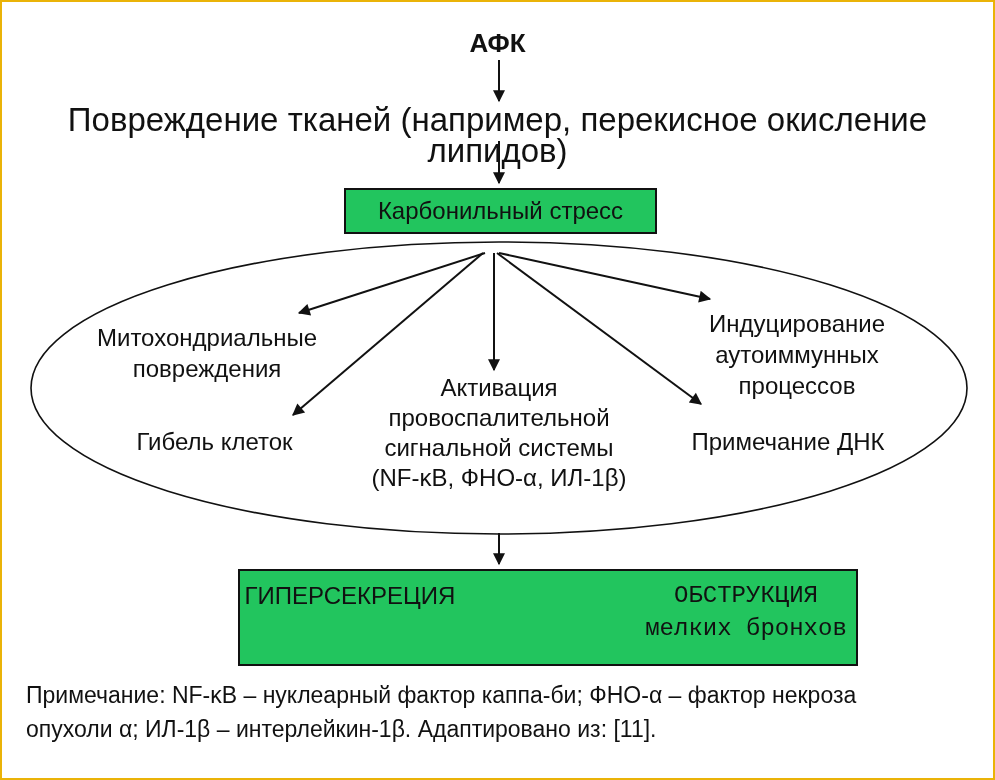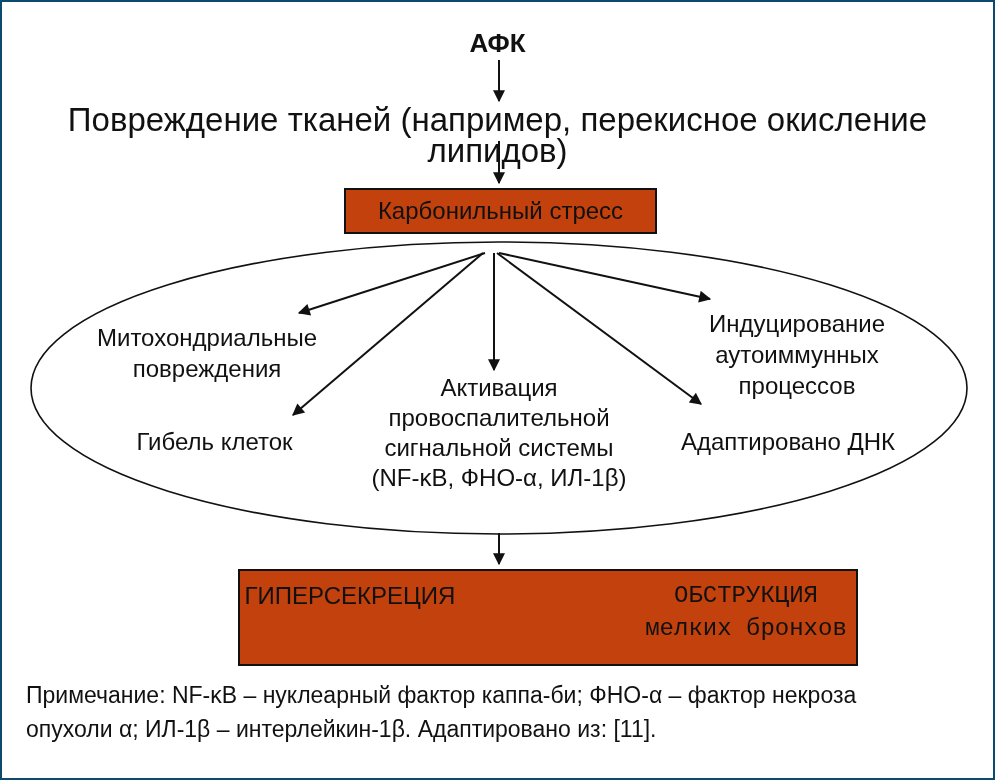--- a/index.html
+++ b/index.html
@@ -6,21 +6,21 @@
     margin: 0;
     padding: 0;
     background: #fff;
   }
   .page {
     position: relative;
     width: 995px;
     height: 780px;
     box-sizing: border-box;
     background: #ffffff;
-    border: 2px solid #0c4a6e;
+    border: 2px solid #eab308;
     font-family: "Liberation Sans", "DejaVu Sans", sans-serif;
     color: #111;
     overflow: hidden;
   }
   .svg-layer {
     position: absolute;
     left: 0; top: 0;
     width: 995px; height: 780px;
     pointer-events: none;
   }
@@ -40,21 +40,21 @@
   }
   .tissue {
     left: 0; top: 102px;
     width: 100%;
     font-size: 33px;
   }
   .box {
     position: absolute;
     box-sizing: border-box;
     border: 2px solid #111;
-    background: #c2410c;
+    background: #22c55e;
   }
   .carbonyl-box {
     left: 342px; top: 186px;
     width: 313px; height: 46px;
     display: flex;
     align-items: center;
     justify-content: center;
     font-size: 24px;
   }
   .mitochondrial { left: 60px;  top: 320px; width: 290px; }
@@ -132,21 +132,21 @@
 
   <div class="label inflammatory">Активация
 провоспалительной
 сигнальной системы
 (NF-κВ, ФНО-α, ИЛ-1β)</div>
 
   <div class="label autoimmune">Индуцирование
 аутоиммунных
 процессов</div>
 
-  <div class="label dna-damage">Адаптировано ДНК</div>
+  <div class="label dna-damage">Примечание ДНК</div>
 
   <div class="box outcome-box">
     <div class="outcome-col outcome-left">
       <div>ГИПЕРСЕКРЕЦИЯ</div>
     </div>
     <div class="outcome-col outcome-right">
       <div>ОБСТРУКЦИЯ</div>
       <div>мелких бронхов</div>
     </div>
   </div>

